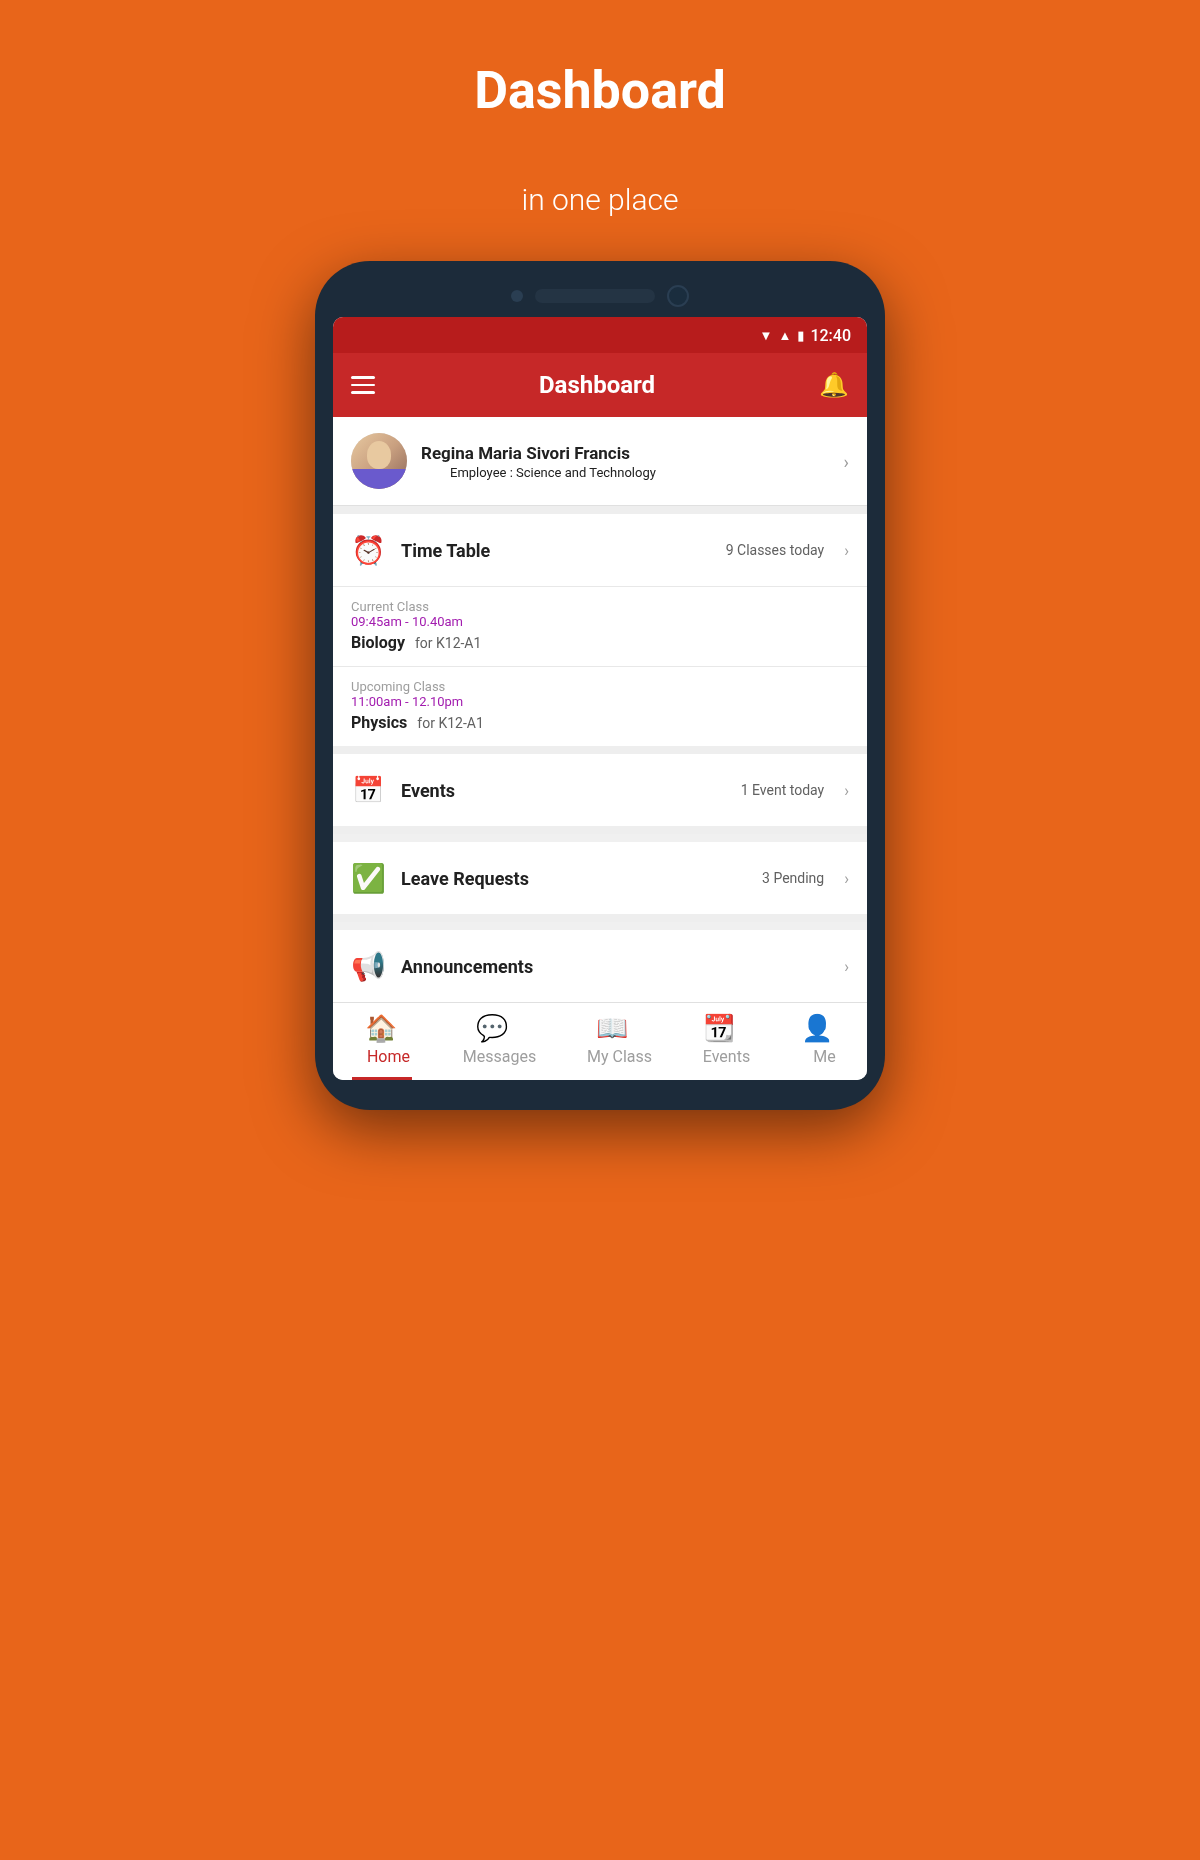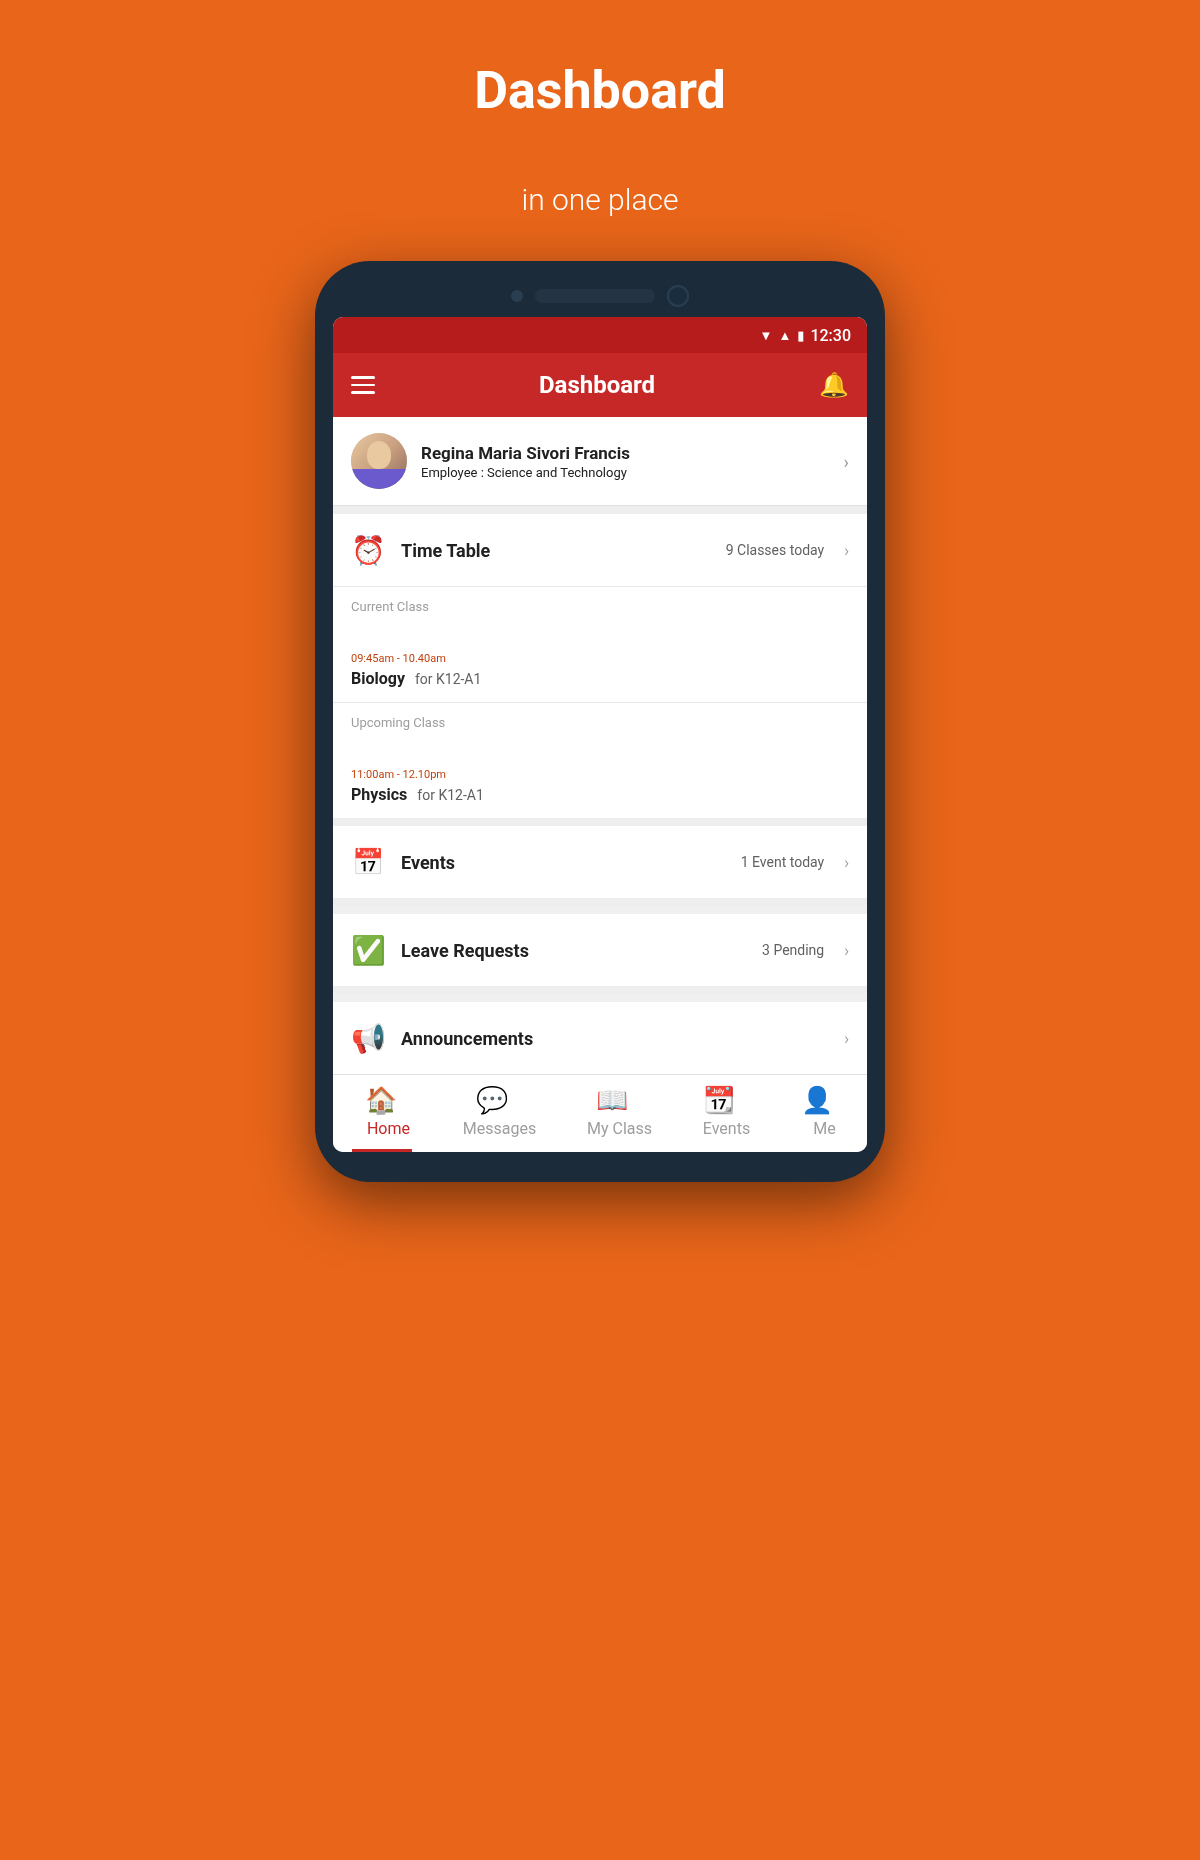--- a/index.html
+++ b/index.html
@@ -176,20 +176,21 @@
     .profile-info { flex: 1; }
     .profile-name {
       font-size: 17px;
       font-weight: 700;
       color: #212121;
     }
     .profile-role {
       font-size: 13px;
       color: #757575;
       margin-top: 2px;
+      margin-left: 29px;
     }
     .profile-role span {
       color: #212121;
     }
     .chevron {
       color: #9e9e9e;
       font-size: 18px;
     }
 
     
@@ -247,23 +248,22 @@
       display: flex;
       justify-content: space-between;
       margin-bottom: 4px;
       flex-direction: column;
     }
     .class-meta-label {
       font-size: 13px;
       color: #9e9e9e;
     }
     .class-meta-time {
-      font-size: 11px;
-      color: #c2410c;
-      margin-top: 38px;
+      font-size: 13px;
+      color: #a21caf;
     }
     .class-name {
       font-size: 16px;
       font-weight: 700;
       color: #212121;
     }
     .class-group {
       font-size: 14px;
       font-weight: 400;
       color: #616161;
@@ -360,21 +360,21 @@
   <div class="phone-screen">
 
     <div class="status-bar">
       <div class="status-icons">
 
         <span class="wifi-icon">▼</span>
 
         <span class="signal-icon">▲</span>
 
         <span class="battery-icon">▮</span>
-        <span class="status-time">12:30</span>
+        <span class="status-time">12:40</span>
       </div>
     </div>
 
     <div class="app-bar">
       <div class="hamburger">
         <span></span>
           <span></span>
           <span></span>
       </div>
       <div class="app-bar-title">Dashboard</div>

